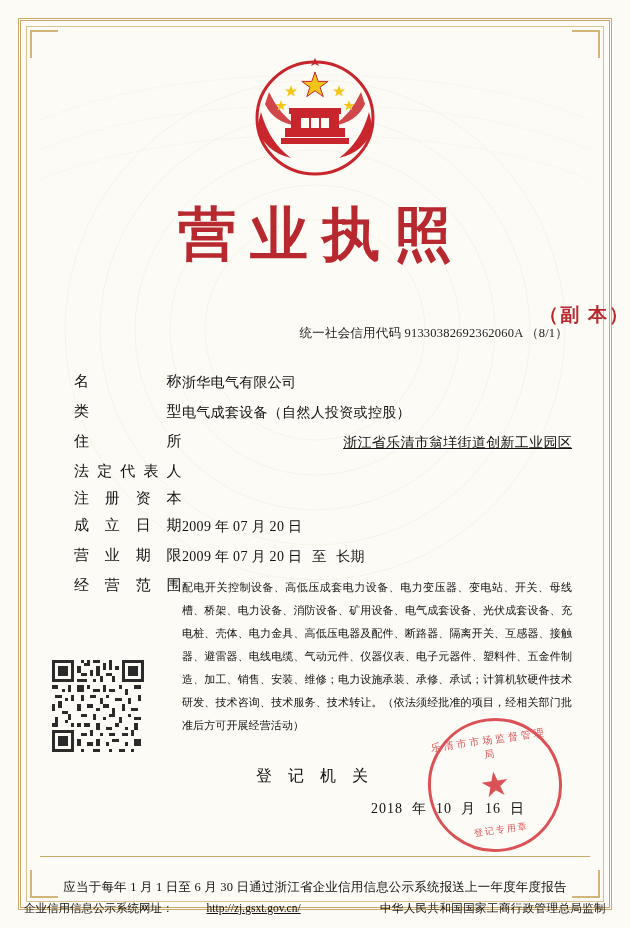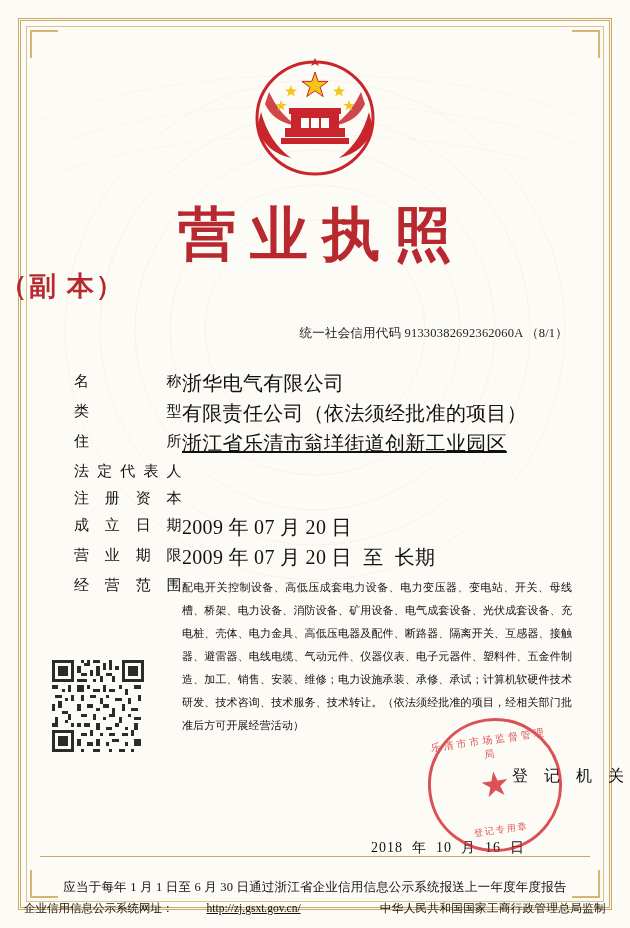--- a/index.html
+++ b/index.html
@@ -80,23 +80,23 @@
     font-size: 58px;
     font-weight: bold;
     letter-spacing: 14px;
     color: #b8292f;
     text-indent: 14px;
   }
   .subtitle {
     position: absolute;
     left: 0;
     right: 0;
-    top: 268px;
-    text-align: left;
-    font-size: 27px;
+    top: 302px;
+    text-align: right;
+    font-size: 19px;
     font-weight: bold;
     color: #b8292f;
     letter-spacing: 2px;
   }
   .credit-code {
     position: absolute;
     right: 62px;
     top: 325px;
     font-size: 12.5px;
     color: #222;
@@ -120,49 +120,49 @@
     flex: 0 0 108px;
     font-size: 15px;
     color: #111;
     letter-spacing: 0.5px;
     white-space: nowrap;
     display: flex;
     justify-content: space-between;
   }
   .row-label span { display: inline-block; }
   .row-value {
-    font-size: 20px;
+    font-size: 14px;
     color: #111;
     line-height: 22px;
     flex: 1;
     letter-spacing: 0.3px;
   }
   .scope {
     font-size: 11px;
     line-height: 23px;
     text-align: justify;
     letter-spacing: 0.1px;
   }
   .term-row .row-value span.sep { padding: 0 6px; }
 
   
   .registry {
     position: absolute;
     left: 0;
     right: 0;
     top: 766px;
-    text-align: right;
+    text-align: center;
     font-size: 16px;
     letter-spacing: 6px;
     color: #111;
   }
   .reg-date {
     position: absolute;
     right: 96px;
-    top: 839px;
+    top: 800px;
     font-size: 14px;
     color: #111;
     letter-spacing: 1px;
     text-align: right;
   }
   .reg-date .sp { padding: 0 9px; }
 
   
   .seal {
     position: absolute;
@@ -303,29 +303,29 @@
         <span>称</span>
       </div>
       <div class="row-value">浙华电气有限公司</div>
     </div>
 
     <div class="row">
       <div class="row-label">
         <span>类</span>
         <span>型</span>
       </div>
-      <div class="row-value">有限责任公司（依法须经批准的项目）</div>
+      <div class="row-value">电气成套设备（自然人投资或控股）</div>
     </div>
 
     <div class="row">
       <div class="row-label">
         <span>住</span>
         <span>所</span>
       </div>
-      <div class="row-value" style="text-decoration:underline;">浙江省乐清市翁垟街道创新工业园区</div>
+      <div class="row-value" style="text-decoration:underline;text-align:right;">浙江省乐清市翁垟街道创新工业园区</div>
     </div>
 
     <div class="row">
       <div class="row-label">
         <span>法</span>
         <span>定</span>
         <span>代</span>
         <span>表</span>
         <span>人</span>
       </div>

